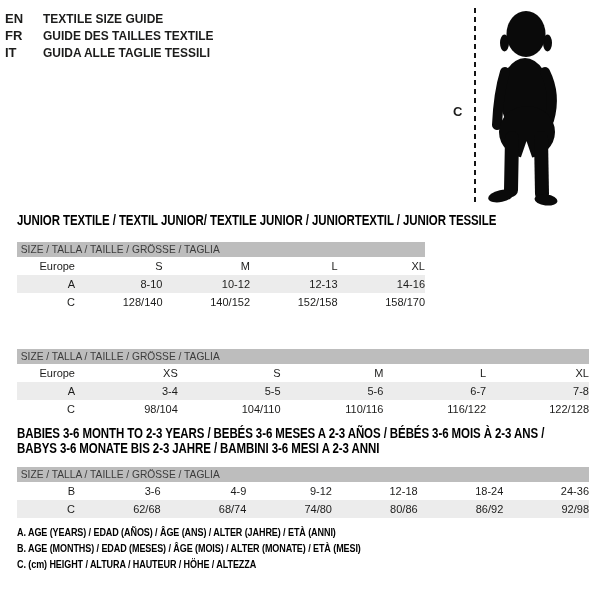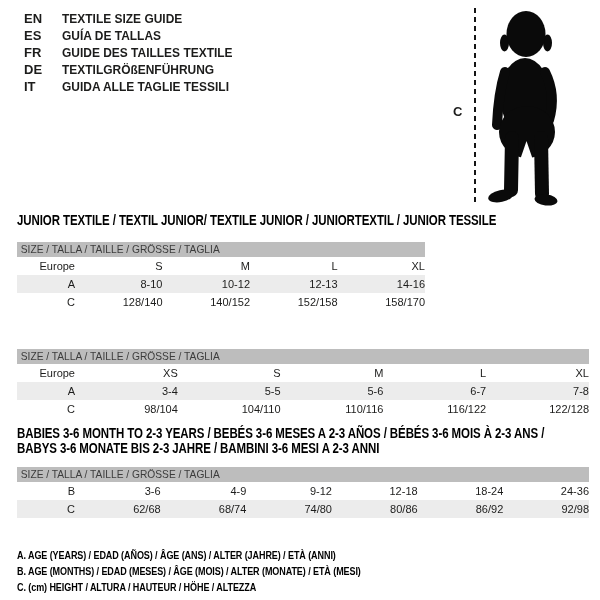--- a/index.html
+++ b/index.html
@@ -1,20 +1,20 @@
 <!DOCTYPE html>
 <html style="--band: #bdbdbd; --stripe: #ececec; --silhouette: #0a0a0a; --text: #1c1c1b;"><head>
 <meta charset="utf-8">
 <style>
   html,body{margin:0;padding:0;}
   body{width:600px;height:600px;background:#ffffff;font-family:"Liberation Sans",sans-serif;color:#1c1c1b;}
   .page{position:relative;width:600px;height:600px;overflow:hidden;background:#ffffff;}
 
   
-  .lang-block{position:absolute;left:24px;top:10px;}
+  .lang-block{position:absolute;left:5px;top:10px;}
   .lang-row{height:17px;line-height:17px;font-weight:bold;font-size:13px;white-space:nowrap;}
   .lang-code{display:inline-block;width:38px;}
   .cond92{display:inline-block;transform:scaleX(.92);transform-origin:0 50%;}
 
   
   .dashline{position:absolute;left:474px;top:8px;width:2px;height:197px;
     background:repeating-linear-gradient(to bottom,#141414 0 5px,transparent 5px 9px);}
   .c-label{position:absolute;left:453px;top:104px;font-weight:bold;font-size:13px;}
   .baby{position:absolute;left:487px;top:8px;}
 
@@ -24,40 +24,34 @@
 
   
   table.sizes{position:absolute;border-collapse:collapse;table-layout:fixed;font-size:11px;}
   table.sizes td{padding:0;height:18px;line-height:18px;text-align:right;color:#1c1c1b;}
   tr.band td{height:15px;line-height:15px;background:var(--band,#bdbdbd);text-align:left;color:#3c3c3c;}
   .bandtext{display:inline-block;transform:scaleX(.93);transform-origin:0 50%;padding-left:4px;white-space:nowrap;}
   td.lab{text-align:left;padding-left:4px;}
   tr.alt td{background:var(--stripe,#ececec);}
 
   
-  .footnotes{position:absolute;left:17px;top:548px;}
+  .footnotes{position:absolute;left:17px;top:525px;}
   .fn{height:15px;line-height:15px;font-weight:bold;font-size:11px;white-space:nowrap;margin-bottom:1px;color:#000;}
 </style>
 </head>
 <body>
 
 <div class="page">
 
   <div class="lang-block">
     <div class="lang-row">
       <span class="lang-code">EN</span><span class="cond92">TEXTILE SIZE GUIDE</span>
     </div>
     <div class="lang-row">
-      <span class="lang-code">ES</span><span class="cond92">GUÍA DE TALLAS</span>
-    </div>
-    <div class="lang-row">
       <span class="lang-code">FR</span><span class="cond92">GUIDE DES TAILLES TEXTILE</span>
-    </div>
-    <div class="lang-row">
-      <span class="lang-code">DE</span><span class="cond92">TEXTILGRÖßENFÜHRUNG</span>
     </div>
     <div class="lang-row">
       <span class="lang-code">IT</span><span class="cond92">GUIDA ALLE TAGLIE TESSILI</span>
     </div>
   </div>
 
   <div class="dashline"></div>
   <div class="c-label">C</div>
   <svg class="baby" width="82" height="198" viewBox="0 0 82 198" aria-hidden="true">
     <g fill="#0a0a0a" stroke="none">

